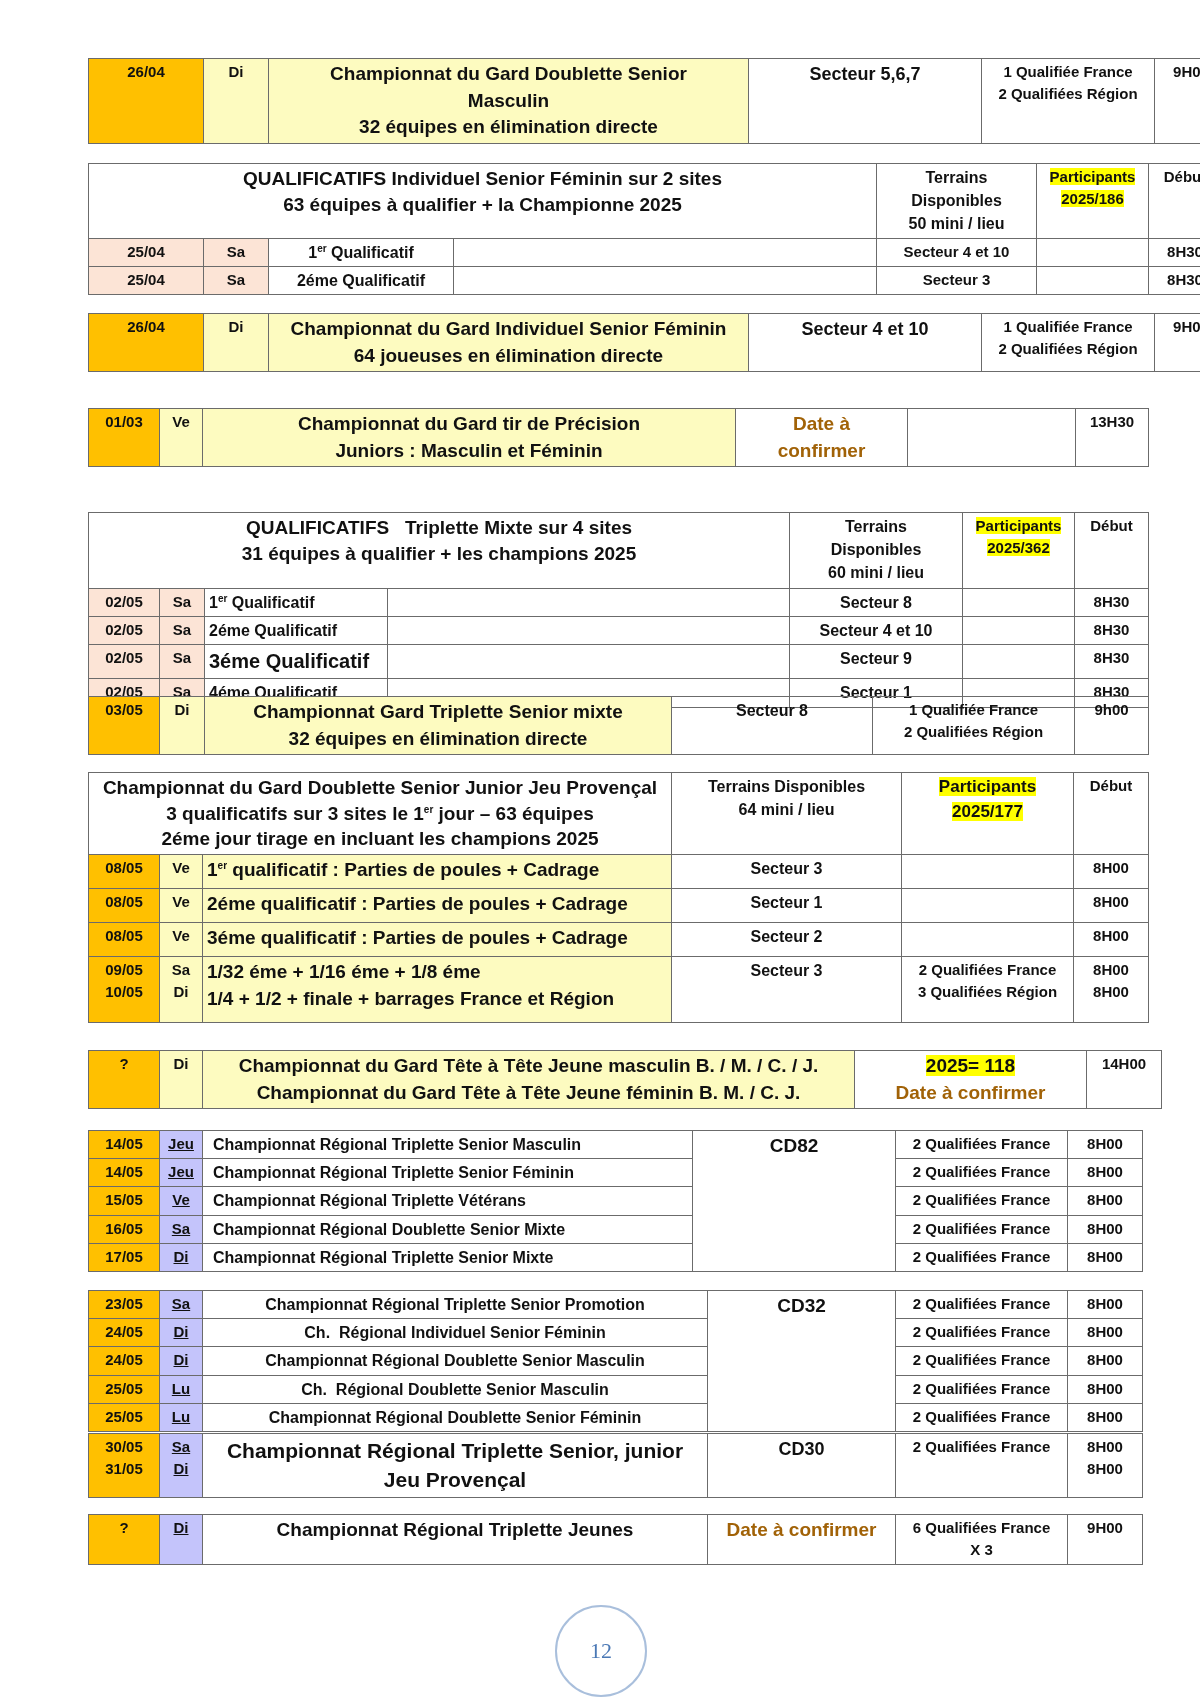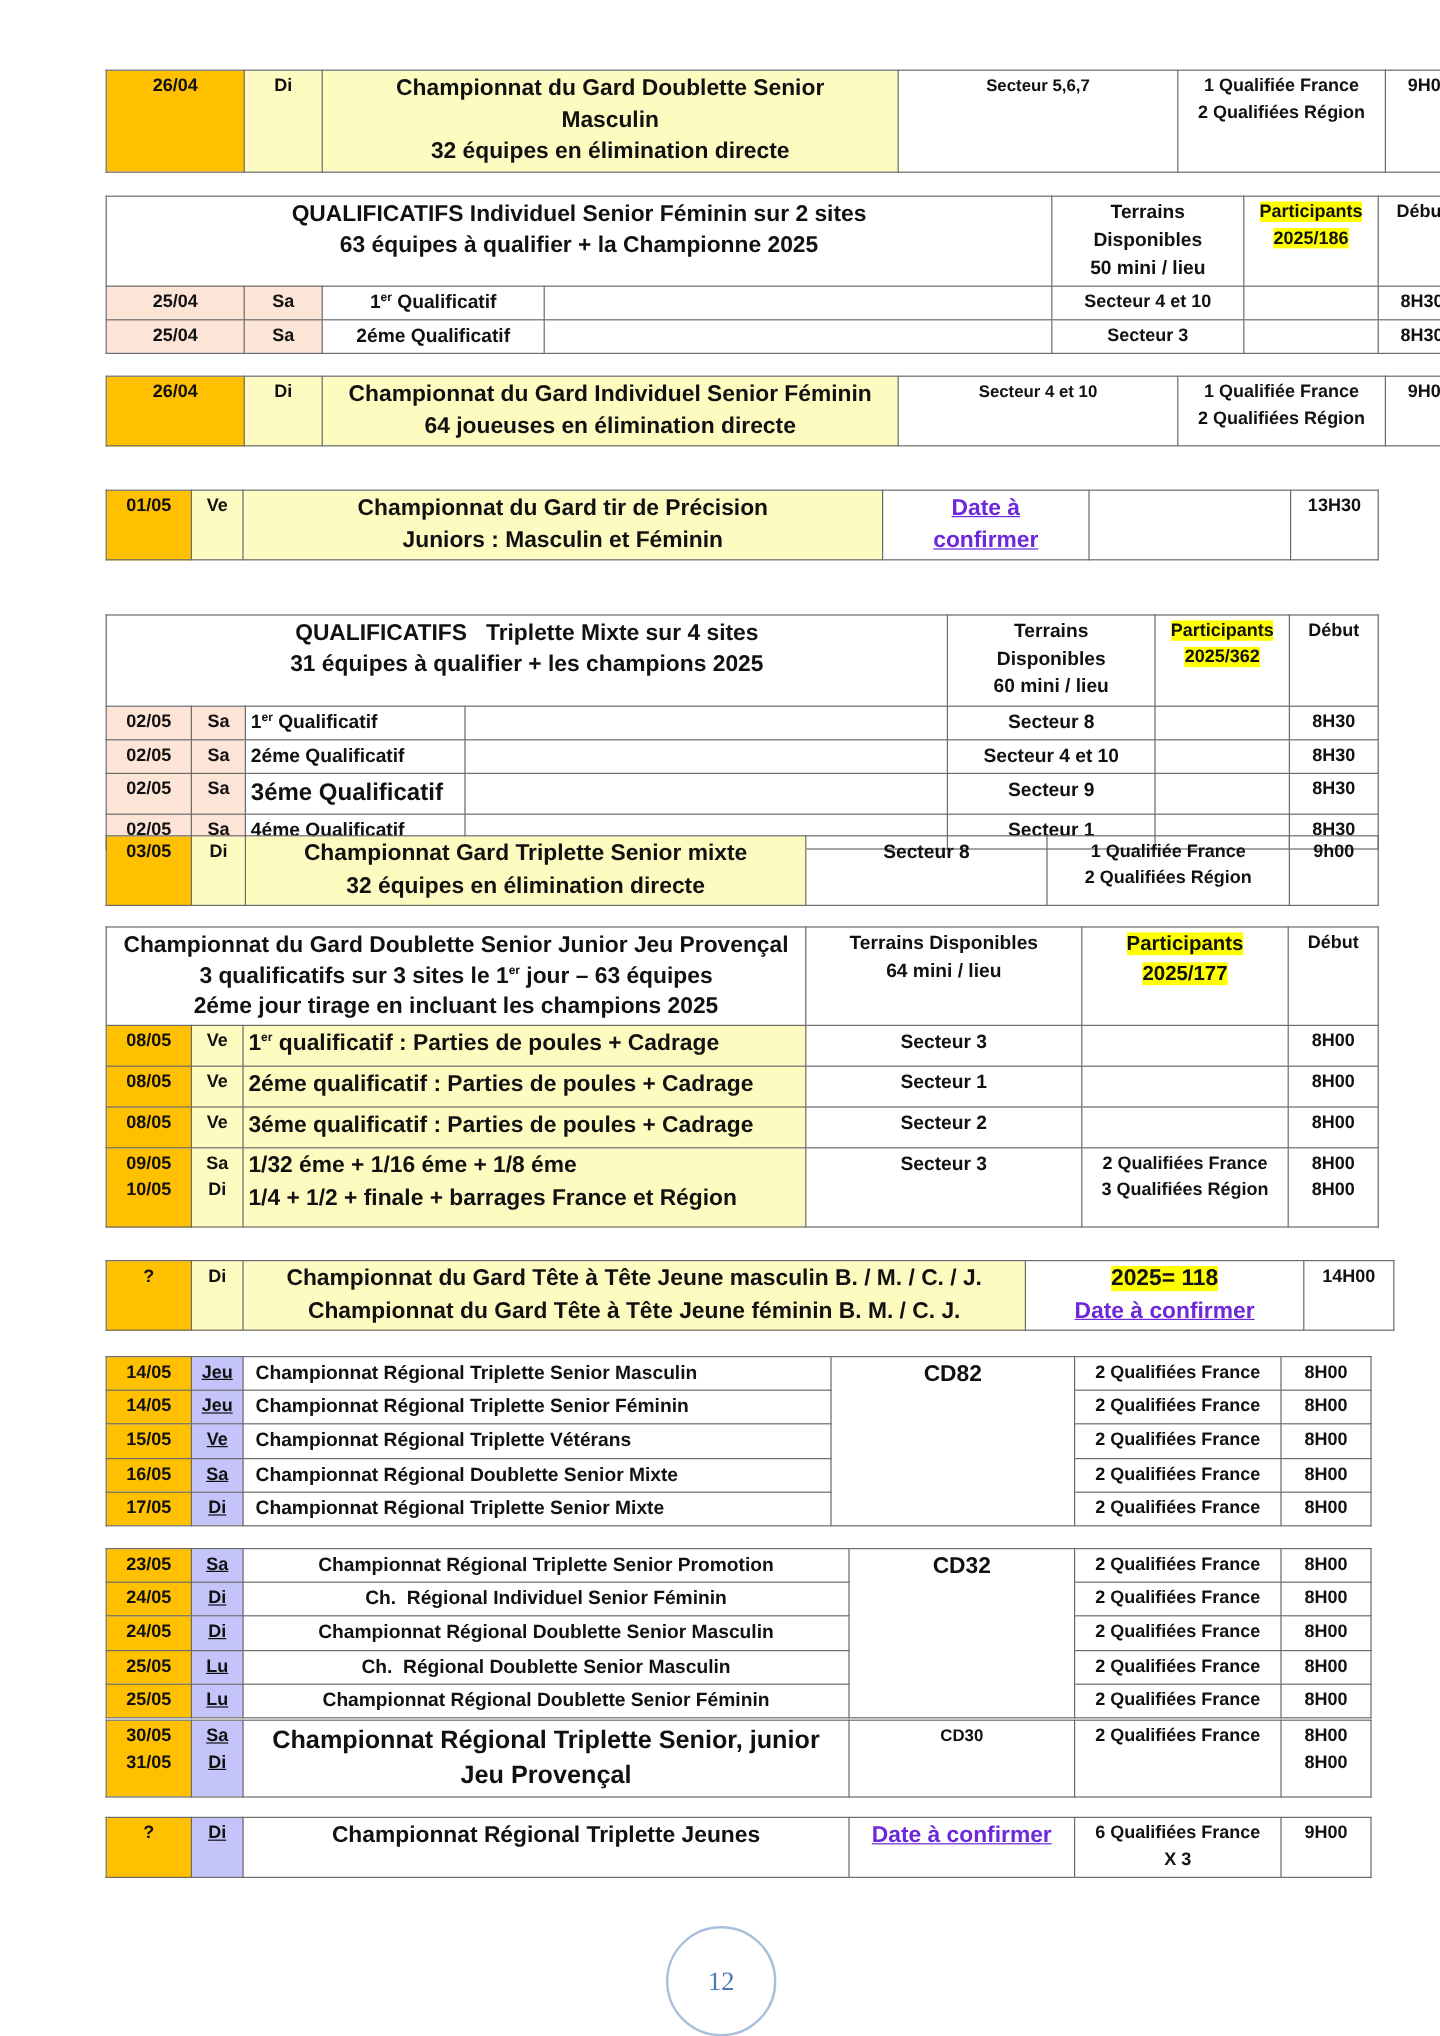--- a/index.html
+++ b/index.html
@@ -4,22 +4,22 @@
 <style>
   html, body { margin: 0; padding: 0; background: #ffffff; }
   body { width: 1200px; height: 1697px; position: relative; font-family: "Liberation Sans", "DejaVu Sans", sans-serif; color: #111; }
   table { border-collapse: collapse; position: absolute; left: 88px; width: 988px; table-layout: fixed; }
   td { border: 1.5px solid #6b6b6b; font-weight: bold; font-size: 15px; vertical-align: top; padding: 2px 4px; text-align: center; line-height: 1.45; }
   .date-orange { background: #ffc000; }
   .cream { background: #fdfbc0; }
   .peach { background: #fce4d6; }
   .lav { background: #c4c4fb; text-decoration: underline; }
   .big { font-size: 19px; line-height: 1.4; }
-  .med { font-size: 14px; }
-  .red { color: #6d28d9; text-decoration: underline; }
+  .med { font-size: 18px; }
+  .red { color: #a16207; }
   .hl { background: #ffff00; }
   .left { text-align: left; }
   sup { font-size: 10px; }
   .pagenum { position: absolute; left: 555px; top: 1605px; width: 88px; height: 88px; border: 2px solid #a9bfdc; border-radius: 50%; text-align: center; line-height: 88px; font-family: "Liberation Serif", serif; font-size: 22px; color: #4a78b5; }
 </style>
 </head>
 <body>
 
 <table data-name="event-gard-doublette-senior-masculin" style="top:58px;">
   <colgroup>
@@ -128,21 +128,21 @@
   <colgroup>
       <col style="width:71px">
       <col style="width:43px">
       <col style="width:533px">
       <col style="width:172px">
       <col style="width:168px">
       <col style="width:73px">
     </colgroup>
   <tbody>
       <tr style="height:54px">
-    <td class="date-orange" data-name="event-date">01/05</td>
+    <td class="date-orange" data-name="event-date">01/03</td>
     <td class="cream" data-name="event-day">Ve</td>
     <td class="cream big" data-name="event-title">
       <div data-name="event-title-line">Championnat du Gard tir de Précision</div>
       <div data-name="event-title-line">Juniors : Masculin et Féminin</div>
     </td>
     <td class="big red" data-name="event-status">
       <div data-name="status-line">Date à</div>
       <div data-name="status-line">confirmer</div>
     </td>
     <td data-name="event-qualification"></td>

